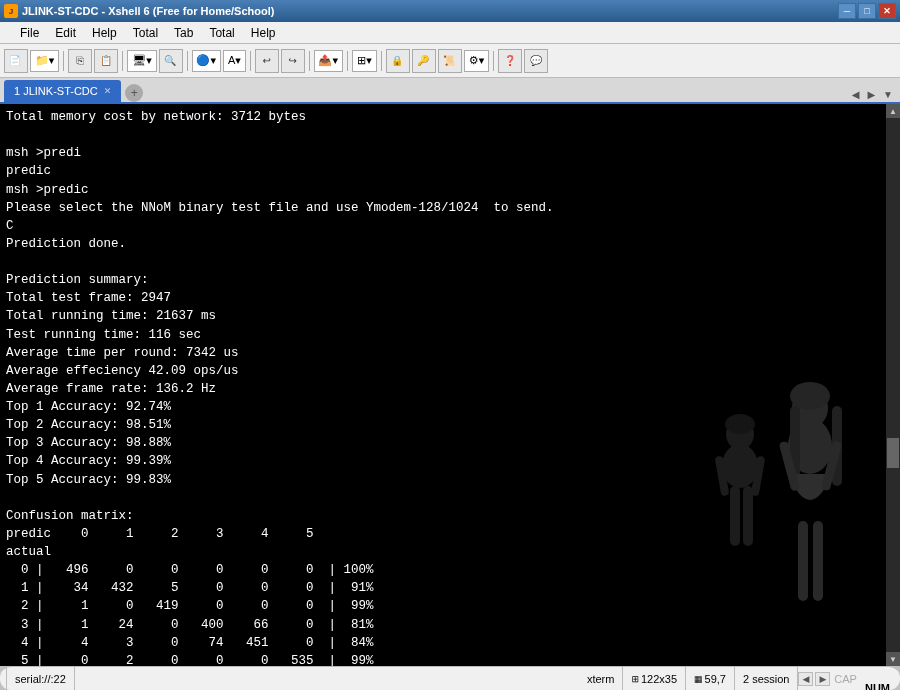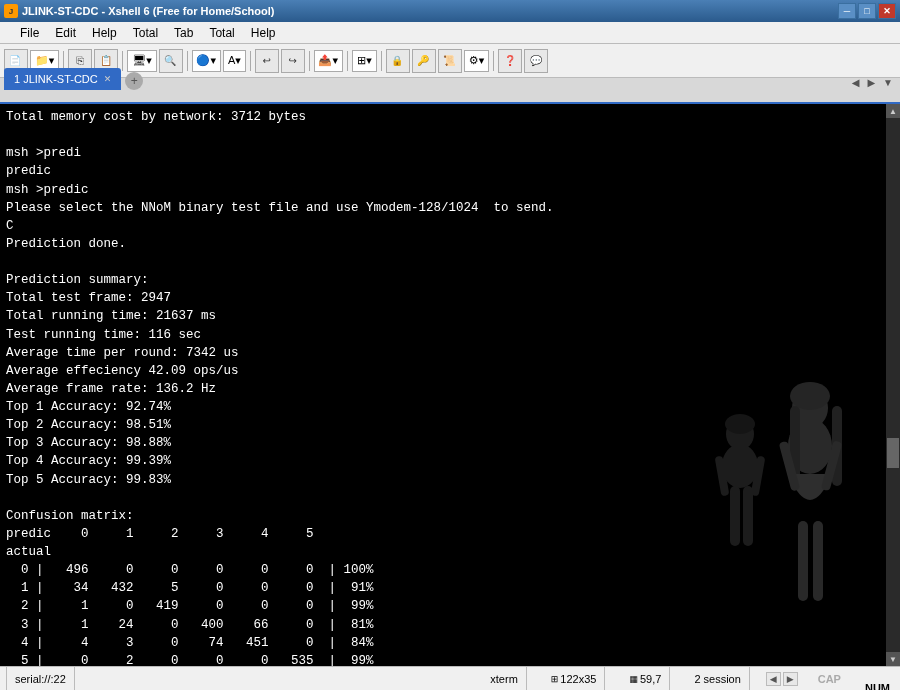--- a/index.html
+++ b/index.html
@@ -64,21 +64,21 @@
       display: flex; align-items: center; height: 22px;
       border: 1px solid #aaa; background: white; padding: 0 4px; font-size: 11px; cursor: pointer;
     }
 
     
     .tabs-row {
       background: #d8d8d8;
       height: 26px;
       display: flex;
       align-items: flex-end;
-      padding: 12px 4px;
+      padding: 0 4px;
       border-bottom: 2px solid #316ac5;
     }
     .tab {
       background: #316ac5;
       color: white;
       padding: 3px 10px;
       font-size: 11px;
       display: flex;
       align-items: center;
       gap: 6px;
@@ -142,35 +142,36 @@
     
     .status-bar {
       background: #f0f0f0;
       height: 24px;
       display: flex;
       align-items: center;
       border-top: 1px solid #bbb;
       padding: 0 6px;
       font-size: 11px;
       color: #000;
-      gap: 16px;
+      gap: 0;
+      border-radius: 11px;
     }
     .status-item {
       padding: 0 8px;
       border-right: 1px solid #bbb;
       height: 100%;
       display: flex;
       align-items: center;
       white-space: nowrap;
     }
     .status-item:first-child { border-left: 1px solid #bbb; }
     .status-spacer { flex: 1; }
     .status-nav { display: flex; gap: 2px; align-items: center; }
     .status-nav-btn { font-size: 9px; color: #555; cursor: pointer; padding: 1px 3px; border: 1px solid #bbb; background: #e8e8e8; }
-    .cap-indicator { font-weight: bold; color: #aaa; padding: 0 4px; }
+    .cap-indicator { font-weight: normal; color: #aaa; padding: 0 4px; }
     .num-indicator { font-weight: bold; color: #000; padding: 0 4px; margin-top: 18px; }
   </style>
 </head>
 <body>
 
 <div class="title-bar">
   <div class="title-bar-left">
     <div class="title-bar-icon">J</div>
     <span>JLINK-ST-CDC - Xshell 6 (Free for Home/School)</span>
   </div>

